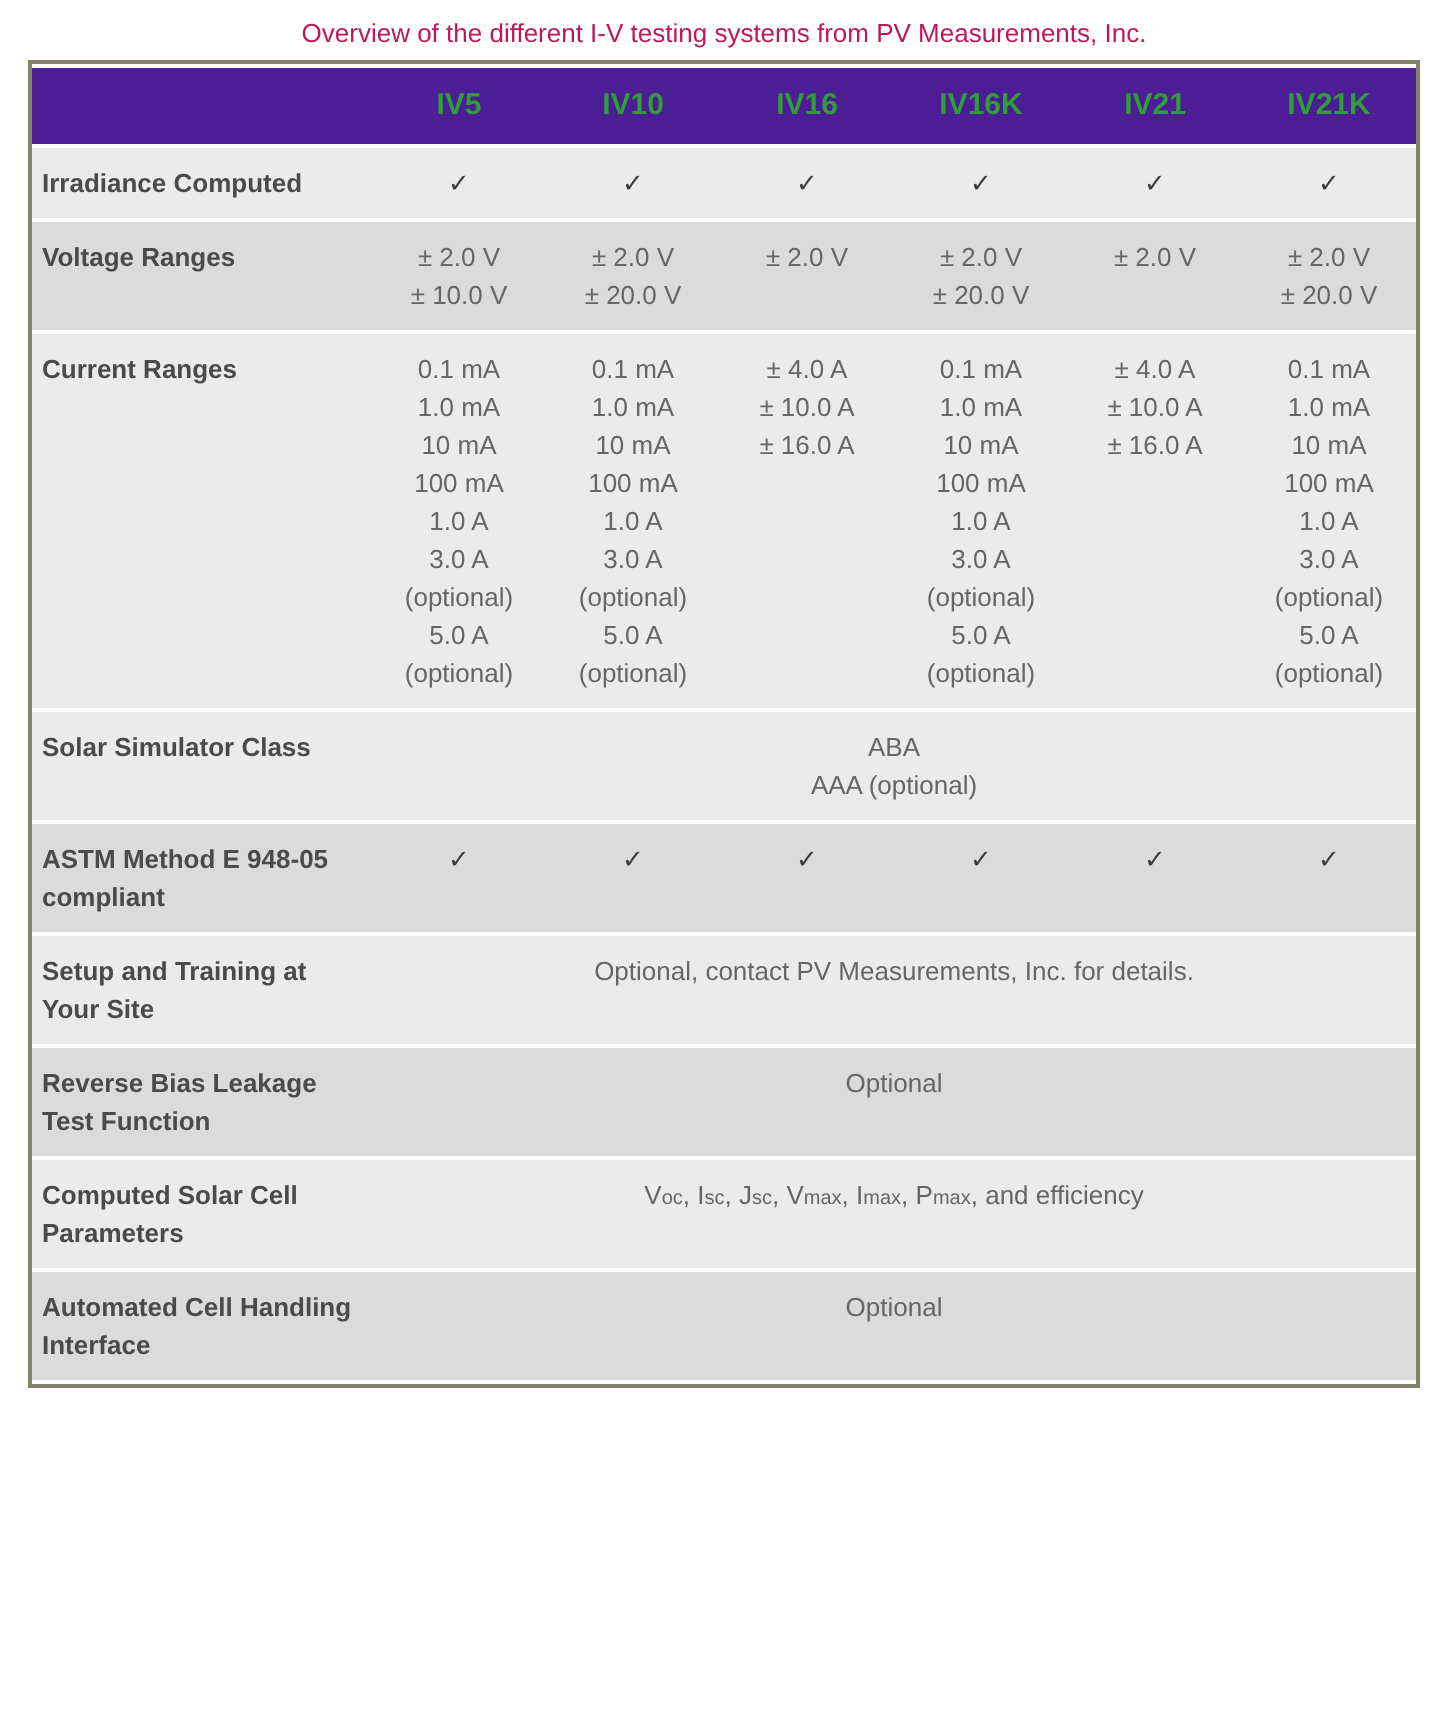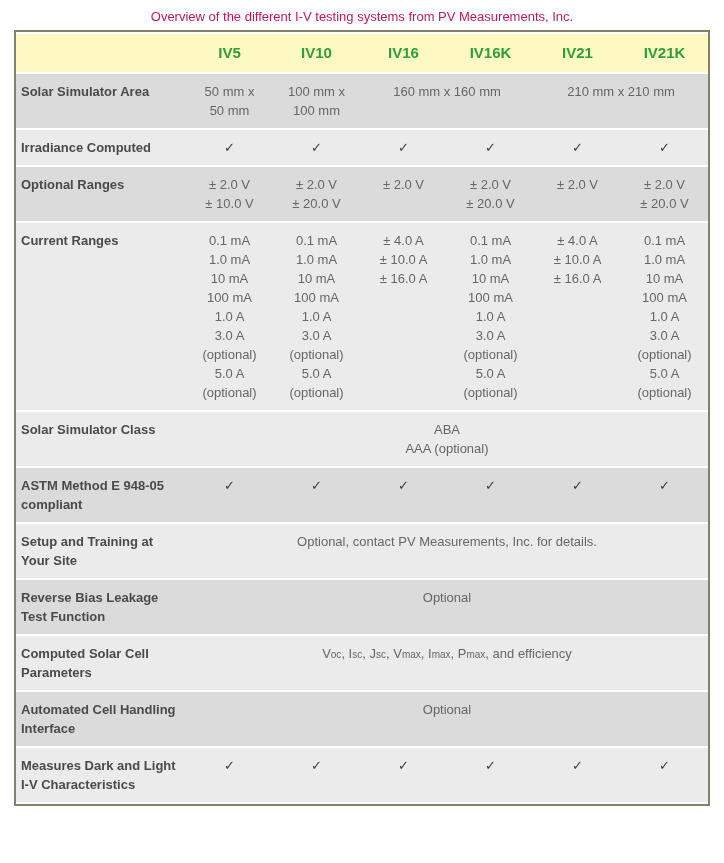--- a/index.html
+++ b/index.html
@@ -25,21 +25,21 @@
     table-layout: fixed;
   }
   th, td {
     vertical-align: top;
     font-size: 13px;
     line-height: 19px;
     padding: 8px 4px;
     overflow: hidden;
   }
   thead th {
-    background: #fef9c3;
+    background: #4c1d95;
     color: #2e9e38;
     font-size: 15px;
     font-weight: bold;
     text-align: center;
     padding: 10px 2px;
     line-height: 18px;
   }
   tr.dark td { background: #dbdbdb; }
   tr.light td { background: #ebebeb; }
   td.row-label {
@@ -77,48 +77,31 @@
       <th></th>
       <th>IV5</th>
       <th>IV10</th>
       <th>IV16</th>
       <th>IV16K</th>
       <th>IV21</th>
       <th>IV21K</th>
     </tr>
   </thead>
   <tbody id="iv-table-body">
-      <tr class="dark">
-        <td class="row-label">Solar Simulator Area</td>
-        <td class="val center">
-          <div>50 mm x</div>
-          <div>50 mm</div>
-        </td>
-        <td class="val center">
-          <div>100 mm x</div>
-          <div>100 mm</div>
-        </td>
-        <td class="val center" colspan="2">
-          <div>160 mm x 160 mm</div>
-        </td>
-        <td class="val center" colspan="2">
-          <div>210 mm x 210 mm</div>
-        </td>
-      </tr>
       <tr class="light">
         <td class="row-label">Irradiance Computed</td>
         <td class="val center"><span class="check">✓</span></td>
         <td class="val center"><span class="check">✓</span></td>
         <td class="val center"><span class="check">✓</span></td>
         <td class="val center"><span class="check">✓</span></td>
         <td class="val center"><span class="check">✓</span></td>
         <td class="val center"><span class="check">✓</span></td>
       </tr>
       <tr class="dark">
-        <td class="row-label">Optional Ranges</td>
+        <td class="row-label">Voltage Ranges</td>
         <td class="val right">
           <div>± 2.0 V</div>
           <div>± 10.0 V</div>
         </td>
         <td class="val right">
           <div>± 2.0 V</div>
           <div>± 20.0 V</div>
         </td>
         <td class="val right">
           <div>± 2.0 V</div>
@@ -222,24 +205,15 @@
       </tr>
       <tr class="light">
         <td class="row-label">Computed Solar Cell Parameters</td>
         <td class="val center" colspan="6"><span>V</span><span class="sub">oc</span>, <span>I</span><span class="sub">sc</span>, <span>J</span><span class="sub">sc</span>, <span>V</span><span class="sub">max</span>, <span>I</span><span class="sub">max</span>, <span>P</span><span class="sub">max</span>, and efficiency</td>
       </tr>
       <tr class="dark">
         <td class="row-label">Automated Cell Handling Interface</td>
         <td class="val center" colspan="6">
           <div>Optional</div>
         </td>
-      </tr>
-      <tr class="light">
-        <td class="row-label">Measures Dark and Light I-V Characteristics</td>
-        <td class="val center"><span class="check">✓</span></td>
-        <td class="val center"><span class="check">✓</span></td>
-        <td class="val center"><span class="check">✓</span></td>
-        <td class="val center"><span class="check">✓</span></td>
-        <td class="val center"><span class="check">✓</span></td>
-        <td class="val center"><span class="check">✓</span></td>
       </tr>
     </tbody>
 </table>
 
 </body></html>

